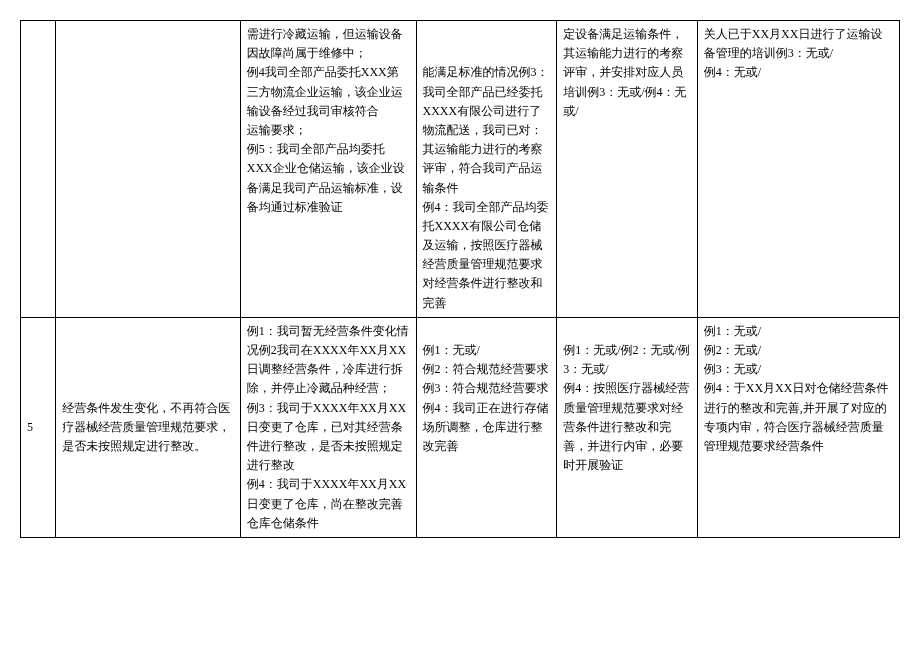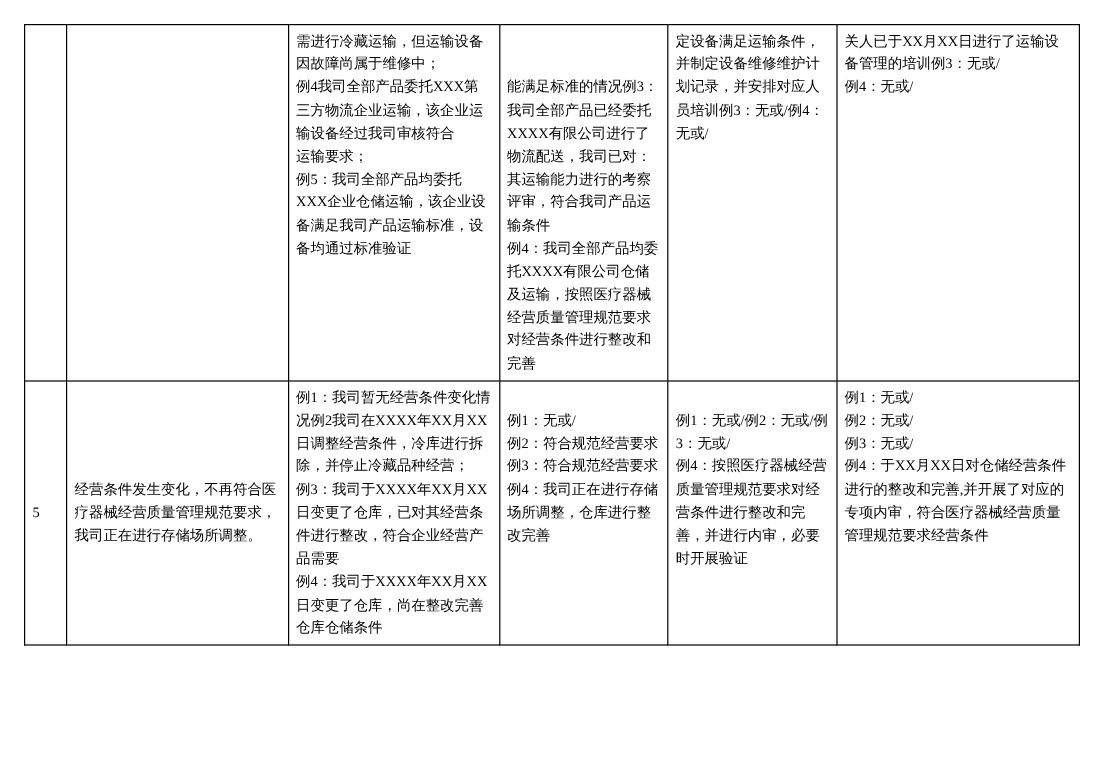--- a/index.html
+++ b/index.html
@@ -61,29 +61,29 @@
       <td class="col-num"></td>
       <td class="col-desc"></td>
       <td class="col-c3 pre-line">需进行冷藏运输，但运输设备因故障尚属于维修中；
 例4我司全部产品委托XXX第三方物流企业运输，该企业运输设备经过我司审核符合
 运输要求；
 例5：我司全部产品均委托XXX企业仓储运输，该企业设备满足我司产品运输标准，设备均通过标准验证</td>
       <td class="col-c4 pre-line">
 
 能满足标准的情况例3：我司全部产品已经委托XXXX有限公司进行了物流配送，我司已对：其运输能力进行的考察评审，符合我司产品运输条件
 例4：我司全部产品均委托XXXX有限公司仓储及运输，按照医疗器械经营质量管理规范要求对经营条件进行整改和完善</td>
-      <td class="col-c5 pre-line">定设备满足运输条件，并制定设备维修维护计划记录，并安排对应人员培训例3：无或/例4：无或/</td>
+      <td class="col-c5 pre-line">定设备满足运输条件，其运输能力进行的考察评审，并安排对应人员培训例3：无或/例4：无或/</td>
       <td class="col-c6 pre-line">关人已于XX月XX日进行了运输设备管理的培训例3：无或/
 例4：无或/</td>
     </tr>
     <tr>
       <td class="col-num">5</td>
-      <td class="col-desc">经营条件发生变化，不再符合医疗器械经营质量管理规范要求，我司正在进行存储场所调整。</td>
+      <td class="col-desc">经营条件发生变化，不再符合医疗器械经营质量管理规范要求，是否未按照规定进行整改。</td>
       <td class="col-c3 pre-line">例1：我司暂无经营条件变化情况例2我司在XXXX年XX月XX日调整经营条件，冷库进行拆除，并停止冷藏品种经营；
-例3：我司于XXXX年XX月XX日变更了仓库，已对其经营条件进行整改，符合企业经营产品需要
+例3：我司于XXXX年XX月XX日变更了仓库，已对其经营条件进行整改，是否未按照规定进行整改
 例4：我司于XXXX年XX月XX日变更了仓库，尚在整改完善仓库仓储条件</td>
       <td class="col-c4 pre-line">
 例1：无或/
 例2：符合规范经营要求
 例3：符合规范经营要求
 例4：我司正在进行存储场所调整，仓库进行整改完善</td>
       <td class="col-c5 pre-line">
 例1：无或/例2：无或/例3：无或/
 例4：按照医疗器械经营质量管理规范要求对经营条件进行整改和完善，并进行内审，必要时开展验证</td>
       <td class="col-c6 pre-line">例1：无或/

